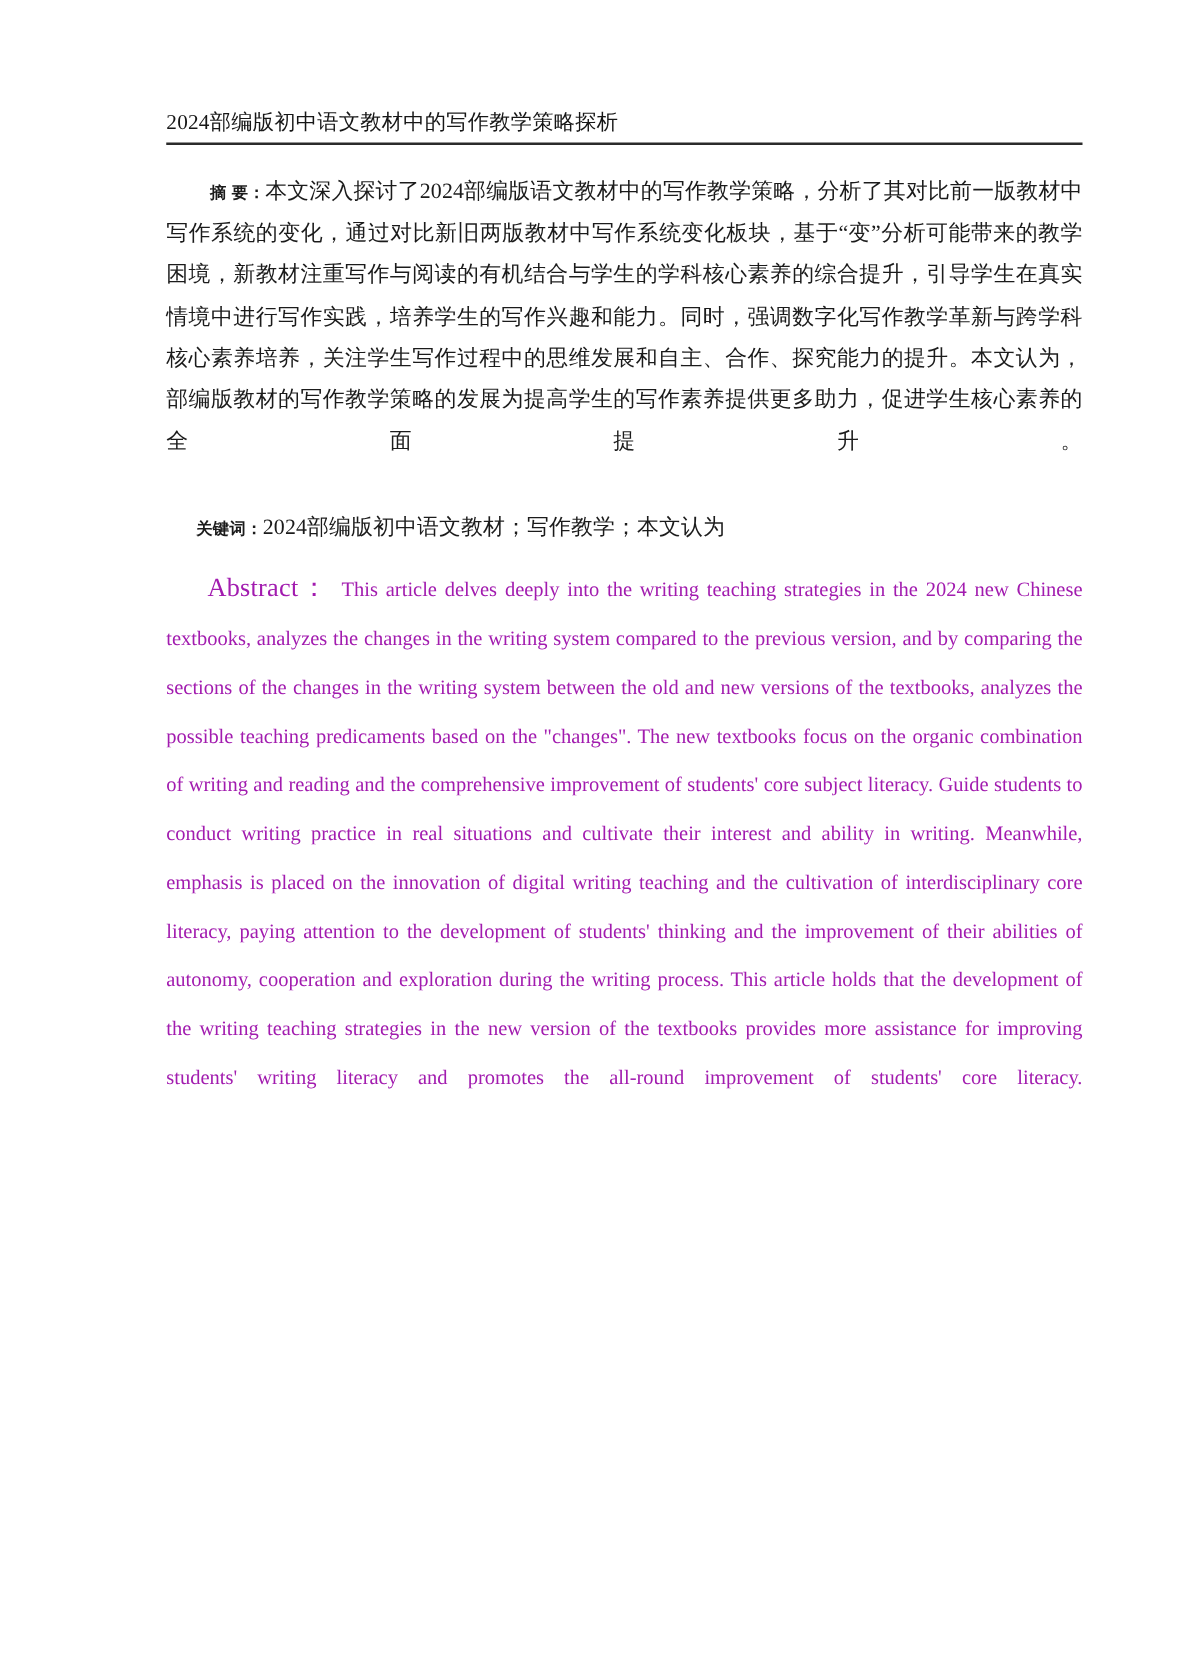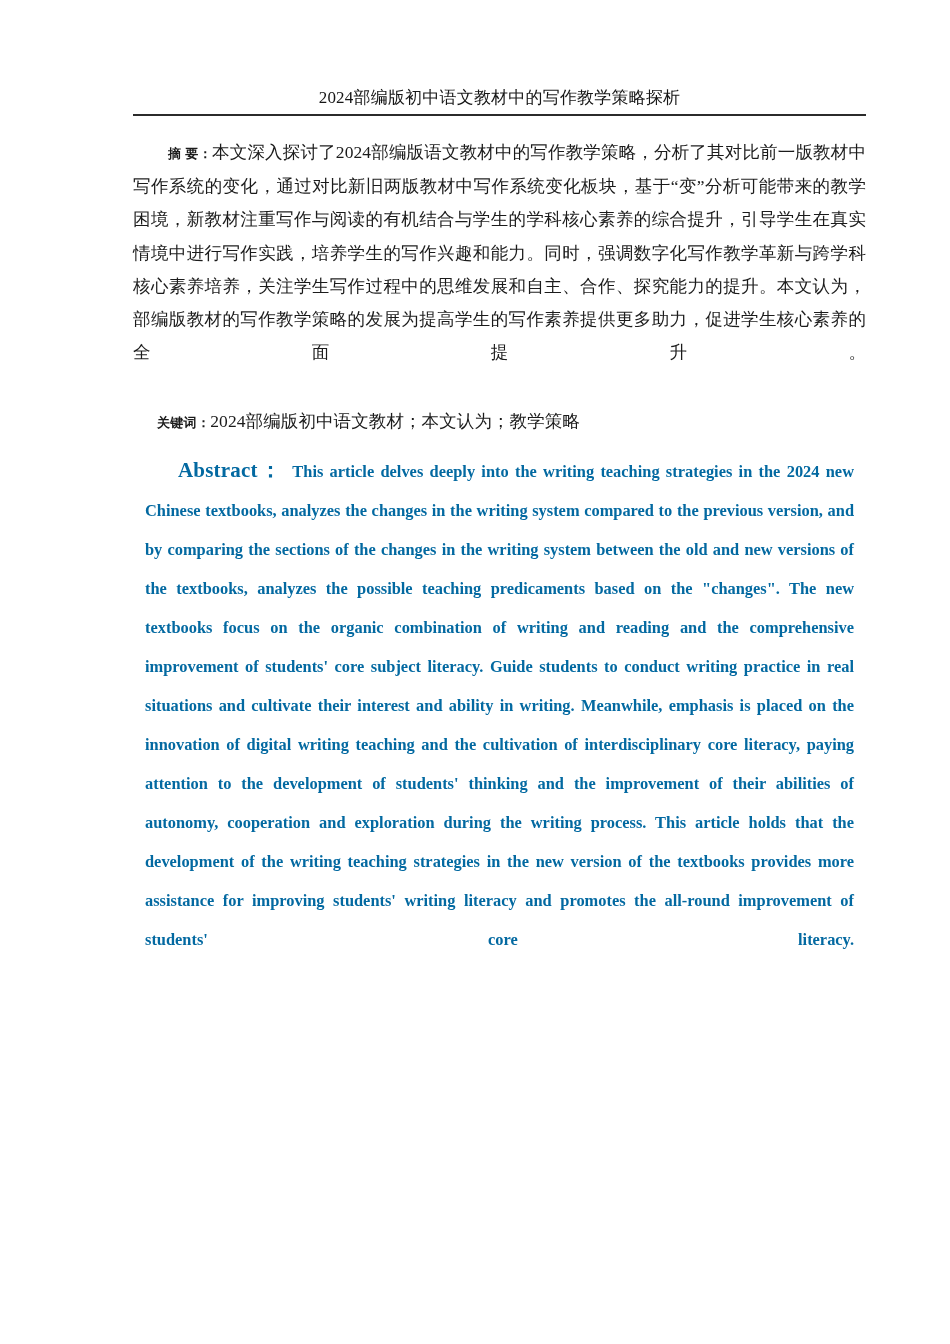--- a/index.html
+++ b/index.html
@@ -28,21 +28,20 @@
   }
 
   
   .running-header {
     position: absolute;
     left: 133px;
     top: 86px;
     width: 733px;
   }
   .header-title {
-    text-align: center;
     font-family: "Liberation Serif", "DejaVu Serif", serif;
     font-size: 17px;
     line-height: 24px;
     letter-spacing: 0.2px;
     color: #161616;
     white-space: nowrap;
   }
   .header-rule {
     margin-top: 4px;
     width: 733px;
@@ -81,24 +80,23 @@
     font-size: 13px;
     letter-spacing: 0.3px;
   }
 
   
   .en-para {
     font-family: "Liberation Serif", "DejaVu Serif", serif;
     font-size: 16.4px;
     line-height: 39px;
     text-align: justify;
-    color: #0369a1;
-    margin: 12px;
+    color: #a21caf;
+    margin: 0;
     text-indent: 0;
-    font-weight: bold;
   }
   .en-abstract {
     margin-top: 12px;
   }
   .en-keywords {
     margin-top: 13px;
   }
   .en-label-big {
     font-size: 21px;
     letter-spacing: 0.2px;
@@ -128,19 +126,19 @@
 
   <div class="running-header">
     <div class="header-title">2024部编版初中语文教材中的写作教学策略探析</div>
     <div class="header-rule"></div>
   </div>
 
   <div class="content">
 
     <p class="cn-para"><span class="label-bold">摘 要：</span><span>本文深入探讨了2024部编版语文教材中的写作教学策略，分析了其对比前一版教材中写作系统的变化，通过对比新旧两版教材中写作系统变化板块，基于“变”分析可能带来的教学困境，新教材注重写作与阅读的有机结合与学生的学科核心素养的综合提升，引导学生在真实情境中进行写作实践，培养学生的写作兴趣和能力。同时，强调数字化写作教学革新与跨学科核心素养培养，关注学生写作过程中的思维发展和自主、合作、探究能力的提升。本文认为，部编版教材的写作教学策略的发展为提高学生的写作素养提供更多助力，促进学生核心素养的全面提升。</span></p>
 
-    <p class="cn-para keywords no-stretch"><span class="label-bold">关键词：</span><span>2024部编版初中语文教材；本文认为；教学策略</span></p>
+    <p class="cn-para keywords no-stretch"><span class="label-bold">关键词：</span><span>2024部编版初中语文教材；写作教学；本文认为</span></p>
 
     <p class="en-para en-abstract"><span class="indent-lead"></span><span class="en-label-big">Abstract：</span><span class="gap-sm"></span><span>This article delves deeply into the writing teaching strategies in the 2024 new Chinese textbooks, analyzes the changes in the writing system compared to the previous version, and by comparing the sections of the changes in the writing system between the old and new versions of the textbooks, analyzes the possible teaching predicaments based on the "changes". The new textbooks focus on the organic combination of writing and reading and the comprehensive improvement of students' core subject literacy. Guide students to conduct writing practice in real situations and cultivate their interest and ability in writing. Meanwhile, emphasis is placed on the innovation of digital writing teaching and the cultivation of interdisciplinary core literacy, paying attention to the development of students' thinking and the improvement of their abilities of autonomy, cooperation and exploration during the writing process. This article holds that the development of the writing teaching strategies in the new version of the textbooks provides more assistance for improving students' writing literacy and promotes the all-round improvement of students' core literacy.</span></p>
 
 
   </div>
 </div>
 
 </body></html>

